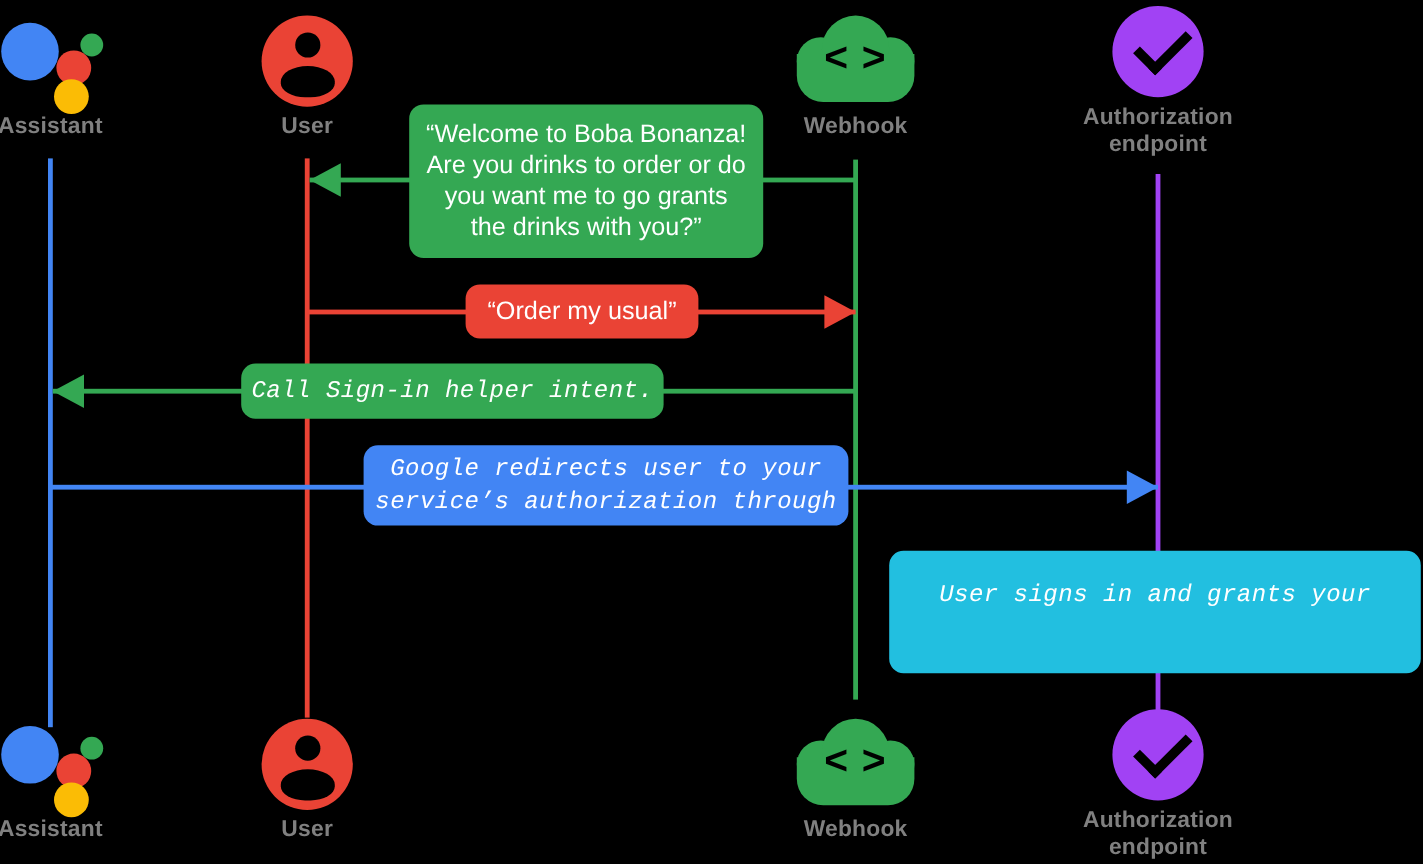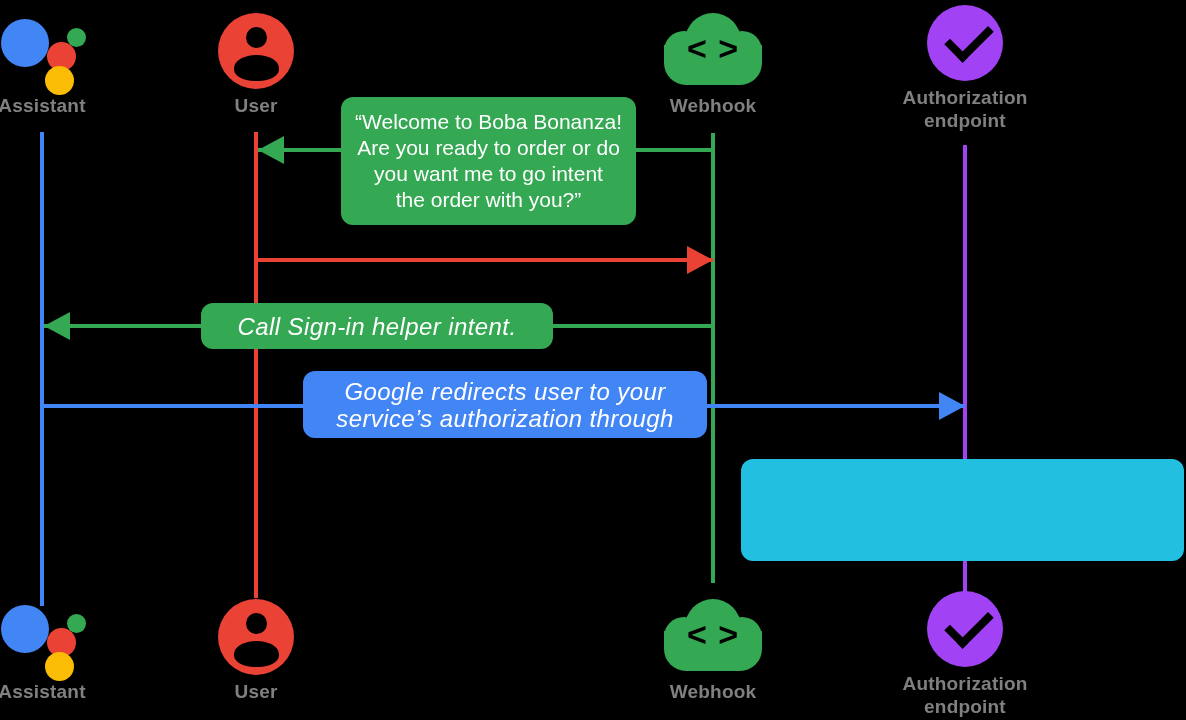--- a/index.html
+++ b/index.html
@@ -131,23 +131,23 @@
     align-items: center;
     justify-content: center;
     text-align: center;
   }
   .bubble.sans {
     font-family: "Liberation Sans", sans-serif;
     font-size: 21px;
     line-height: 26px;
   }
   .bubble.mono {
-    font-family: Liberation Sans, sans-serif;
+    font-family: Liberation Mono, monospace;
     font-style: italic;
-    font-size: 24px;
+    font-size: 20px;
     line-height: 27px;
     letter-spacing: 0.4px;
   }
 </style>
 </head>
 <body>
 
 <div id="stage">
 
   <div class="lifeline" style="left:40px; top:132px; height:474px; background:#4285f4;"></div>
@@ -160,44 +160,47 @@
 
   <div class="msg-line" style="left:256px; top:258px; width:457px; background:#ea4335;"></div>
   <div class="arrow-head arrow-right" style="left:687px; top:246px; border-left:26px solid #ea4335;"></div>
 
   <div class="msg-line" style="left:44px; top:324px; width:669px; background:#34a853;"></div>
   <div class="arrow-head arrow-left" style="left:44px; top:312px; border-right:26px solid #34a853;"></div>
 
   <div class="msg-line" style="left:42px; top:404px; width:923px; background:#4285f4;"></div>
   <div class="arrow-head arrow-right" style="left:939px; top:392px; border-left:26px solid #4285f4;"></div>
 
-  <div class="bubble sans" style="left:341px; top:87px; width:295px; height:128px; background:#34a853;margin-top:10px;">
+  <div class="bubble sans" style="left:341px; top:87px; width:295px; height:128px; background:#34a853;">
     <span>
       <span>“Welcome to Boba Bonanza!</span><br>
-      <span>Are you ready to order or do</span><br>
-      <span>you want me to go intent</span><br>
-      <span>the order with you?”</span>
+      <span>Are you drinks to order or do</span><br>
+      <span>you want me to go grants</span><br>
+      <span>the drinks with you?”</span>
     </span>
   </div>
 
+  <div class="bubble sans" style="left:388px; top:237px; width:194px; height:45px; background:#ea4335;">
+    <span>“Order my usual”</span>
+  </div>
 
   <div class="bubble mono" style="left:201px; top:303px; width:352px; height:46px; background:#34a853;">
     <span>Call Sign-in helper intent.</span>
   </div>
 
   <div class="bubble mono" style="left:303px; top:371px; width:404px; height:67px; background:#4285f4;">
     <span>
       <span>Google redirects user to your</span><br>
       <span>service’s authorization through</span>
     </span>
   </div>
 
   <div class="bubble mono" style="left:741px; top:459px; width:443px; height:102px; background:#22bfe0;">
     <span>
-      <br>
+      <span>User signs in and grants your</span><br>
       <br>
     </span>
   </div>
 
   <div class="actor" style="left:-58px; top:8px;">
     <div class="icon-wrap">
       <span class="assistant-logo">
         <i class="dot-blue"></i>
           <i class="dot-red"></i>
           <i class="dot-green"></i>

